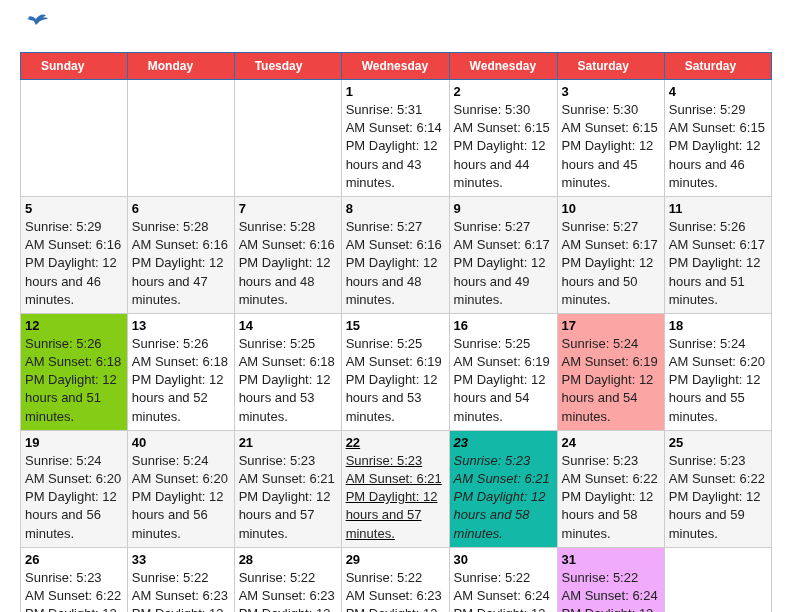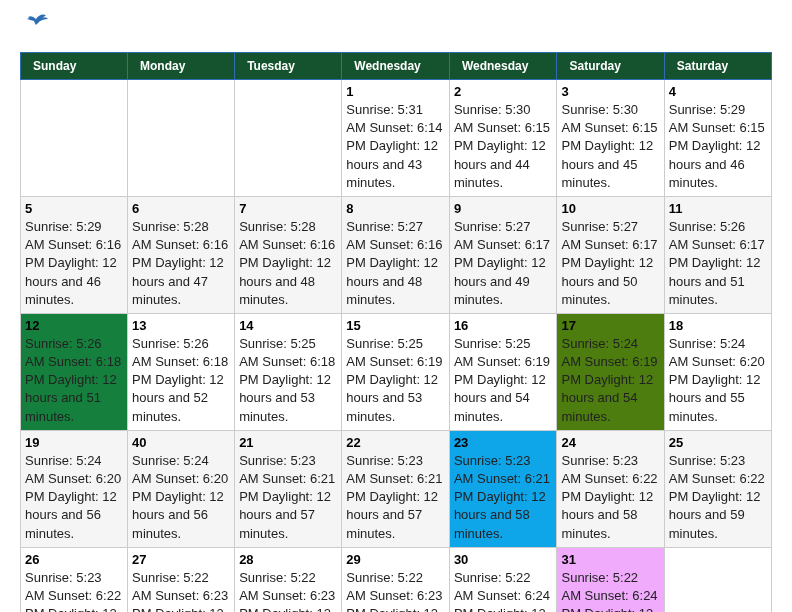--- a/index.html
+++ b/index.html
@@ -41,23 +41,23 @@
     .subtitle {
       font-size: 16px;
       color: #333;
     }
     .calendar {
       width: 100%;
       border-collapse: collapse;
       font-size: 11px;
     }
     .calendar th {
-      background-color: #14532d;
+      background-color: #ef4444;
       color: #fff;
-      padding: 6px 12px;
+      padding: 6px 20px;
       text-align: left;
       font-size: 12px;
       border: 1px solid #2e6db4;
     }
     .calendar td {
       border: 1px solid #ccc;
       vertical-align: top;
       padding: 4px;
       width: 108px;
       min-height: 80px;
@@ -197,21 +197,21 @@
         </td>
         <td style="background: rgb(245, 245, 245);">
           <span class="day-number">11</span>
           <div class="day-info">Sunrise: 5:26 AM
 Sunset: 6:17 PM
 Daylight: 12 hours
 and 51 minutes.</div>
         </td>
       </tr>
       <tr>
-        <td style="background: #15803d;">
+        <td style="background: #84cc16;">
           <span class="day-number">12</span>
           <div class="day-info">Sunrise: 5:26 AM
 Sunset: 6:18 PM
 Daylight: 12 hours
 and 51 minutes.</div>
         </td>
         <td style="background: rgb(255, 255, 255); margin-top: 12px;">
           <span class="day-number">13</span>
           <div class="day-info">Sunrise: 5:26 AM
 Sunset: 6:18 PM
@@ -232,21 +232,21 @@
 Daylight: 12 hours
 and 53 minutes.</div>
         </td>
         <td style="background: rgb(255, 255, 255);">
           <span class="day-number">16</span>
           <div class="day-info">Sunrise: 5:25 AM
 Sunset: 6:19 PM
 Daylight: 12 hours
 and 54 minutes.</div>
         </td>
-        <td style="background: #4d7c0f;">
+        <td style="background: #fca5a5;">
           <span class="day-number">17</span>
           <div class="day-info">Sunrise: 5:24 AM
 Sunset: 6:19 PM
 Daylight: 12 hours
 and 54 minutes.</div>
         </td>
         <td style="background: rgb(255, 255, 255);">
           <span class="day-number">18</span>
           <div class="day-info">Sunrise: 5:24 AM
 Sunset: 6:20 PM
@@ -269,28 +269,28 @@
 Daylight: 12 hours
 and 56 minutes.</div>
         </td>
         <td style="background: rgb(245, 245, 245);">
           <span class="day-number">21</span>
           <div class="day-info">Sunrise: 5:23 AM
 Sunset: 6:21 PM
 Daylight: 12 hours
 and 57 minutes.</div>
         </td>
-        <td style="background: rgb(245, 245, 245);">
+        <td style="background: rgb(245, 245, 245); text-decoration: underline;">
           <span class="day-number">22</span>
           <div class="day-info">Sunrise: 5:23 AM
 Sunset: 6:21 PM
 Daylight: 12 hours
 and 57 minutes.</div>
         </td>
-        <td style="background: #0ea5e9;">
+        <td style="background: #14b8a6; font-style: italic;">
           <span class="day-number">23</span>
           <div class="day-info">Sunrise: 5:23 AM
 Sunset: 6:21 PM
 Daylight: 12 hours
 and 58 minutes.</div>
         </td>
         <td style="background: rgb(245, 245, 245);">
           <span class="day-number">24</span>
           <div class="day-info">Sunrise: 5:23 AM
 Sunset: 6:22 PM
@@ -307,21 +307,21 @@
       </tr>
       <tr>
         <td style="background: rgb(255, 255, 255);">
           <span class="day-number">26</span>
           <div class="day-info">Sunrise: 5:23 AM
 Sunset: 6:22 PM
 Daylight: 12 hours
 and 59 minutes.</div>
         </td>
         <td style="background: rgb(255, 255, 255);">
-          <span class="day-number">27</span>
+          <span class="day-number">33</span>
           <div class="day-info">Sunrise: 5:22 AM
 Sunset: 6:23 PM
 Daylight: 13 hours
 and 0 minutes.</div>
         </td>
         <td style="background: rgb(255, 255, 255);">
           <span class="day-number">28</span>
           <div class="day-info">Sunrise: 5:22 AM
 Sunset: 6:23 PM
 Daylight: 13 hours

